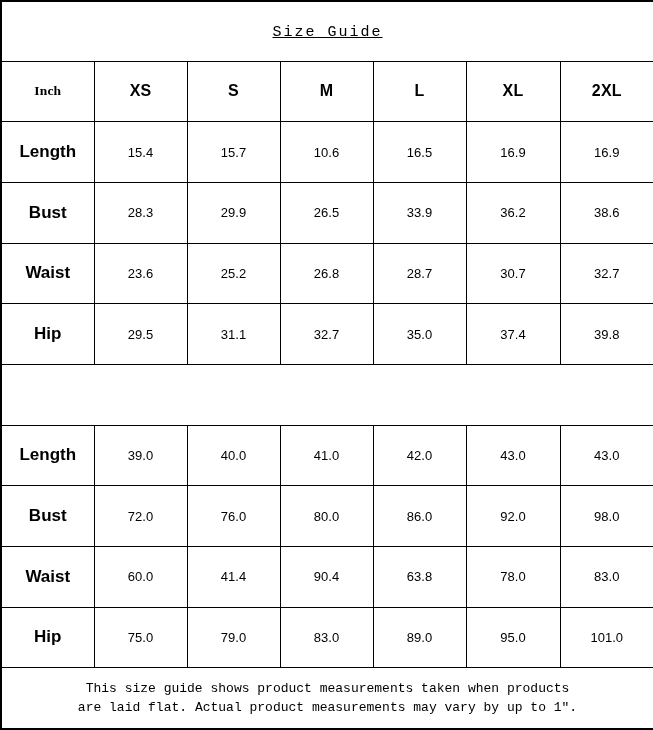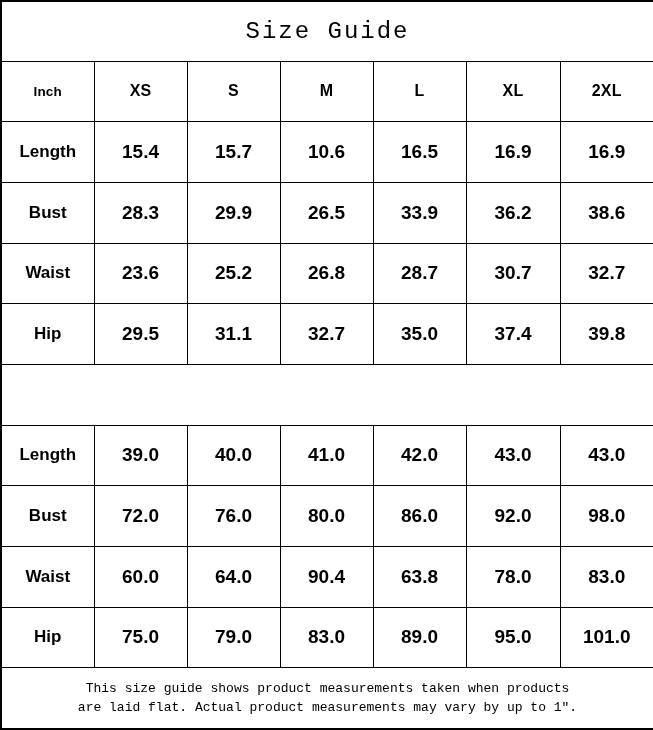--- a/index.html
+++ b/index.html
@@ -33,42 +33,44 @@
 
   
   .title-row td {
     height: 55px;
     border-left: 0;
     border-right: 0;
     border-top: 0;
   }
   .title-text {
     font-family: "Liberation Mono", "DejaVu Sans Mono", monospace;
-    font-size: 24px;
+    font-size: 15px;
     font-weight: 400;
     letter-spacing: 2px;
     color: #000000;
+    text-decoration: underline;
   }
 
   
   .header-row td {
     height: 56px;
     font-size: 16px;
     font-weight: bold;
     letter-spacing: 0.2px;
   }
   .header-row td.unit-cell {
     font-size: 13.5px;
+    font-family: Liberation Serif, serif;
   }
 
   
   .data-row td {
     height: 56px;
-    font-size: 19px;
-    font-weight: 700;
+    font-size: 13px;
+    font-weight: 400;
   }
   .data-row td.row-label {
     font-weight: bold;
     font-size: 17px;
   }
 
   
   .spacer-row td {
     height: 56px;
     border-left: 0;
@@ -183,21 +185,21 @@
       <td>76.0</td>
       <td>80.0</td>
       <td>86.0</td>
       <td>92.0</td>
       <td>98.0</td>
     </tr>
 
     <tr class="data-row">
       <td class="row-label">Waist</td>
       <td>60.0</td>
-      <td>64.0</td>
+      <td>41.4</td>
       <td>90.4</td>
       <td>63.8</td>
       <td>78.0</td>
       <td>83.0</td>
     </tr>
 
     <tr class="data-row">
       <td class="row-label">Hip</td>
       <td>75.0</td>
       <td>79.0</td>

